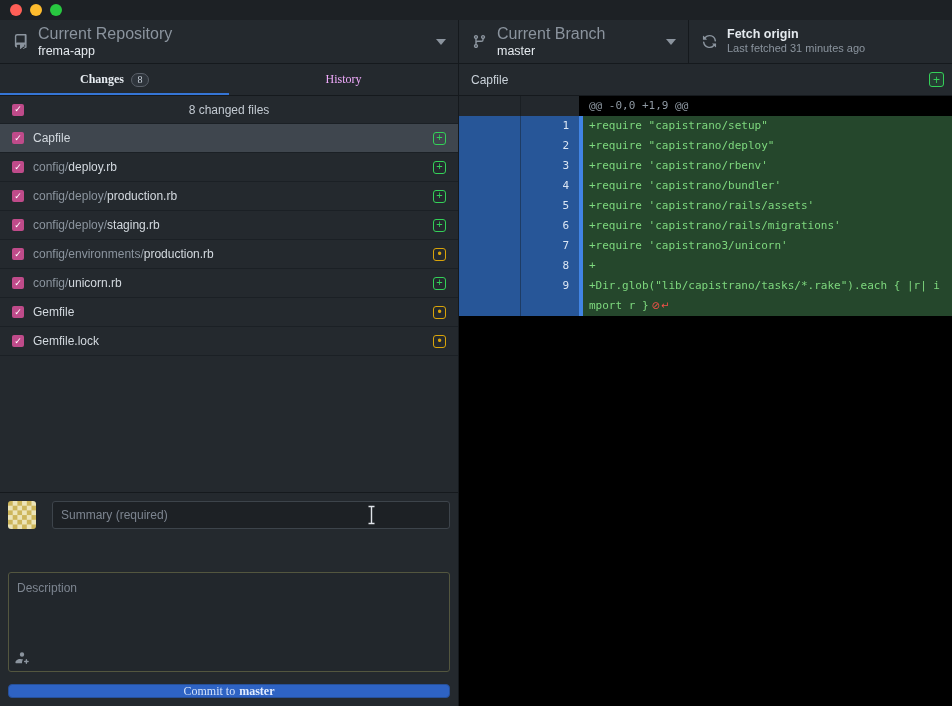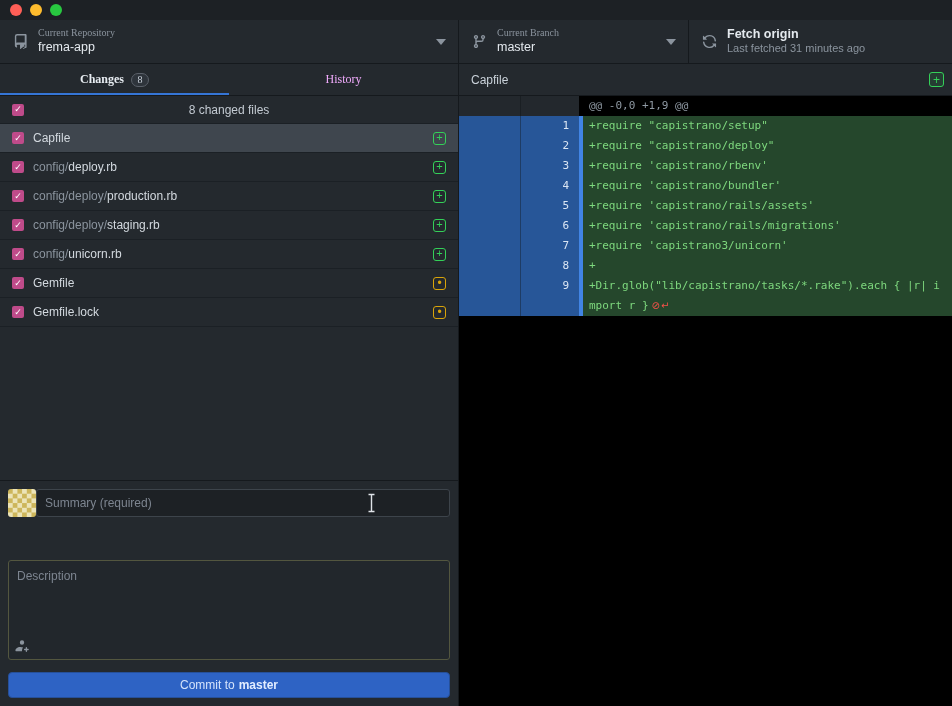--- a/index.html
+++ b/index.html
@@ -16,21 +16,21 @@
 
   
   .toolbar { height:44px; background:#24292e; border-bottom:1px solid #15191d; display:flex; flex:0 0 auto; }
   .tb-section { display:flex; align-items:center; padding:0 12px; background:transparent; border:none; border-right:1px solid #15191d; color:inherit; text-align:left; font-family:inherit; cursor:default; }
   .tb-section.repo { width:459px; }
   .tb-section.branch { width:230px; }
   .tb-section.fetch { flex:1; border-right:none; }
   .tb-icon { width:16px; height:16px; margin-right:10px; flex:0 0 auto; display:flex; align-items:center; justify-content:center; }
   .tb-icon svg { fill:#8b949e; }
   .tb-text { display:flex; flex-direction:column; line-height:1.25; }
-  .tb-label { font-size:10px; color:#8b949e;font-family:Liberation Serif, serif; }
+  .tb-label { font-size:16px; color:#8b949e; }
   .tb-value { font-size:12.5px; color:#e4e9ee; }
   .tb-title { font-size:12.5px; color:#e4e9ee; font-weight:600; }
   .tb-sub { font-size:11px; color:#8b949e; }
   .chevron { margin-left:auto; display:flex; }
   .chevron svg { fill:#8b949e; }
 
   
   .main { flex:1; display:flex; min-height:0; }
   .left-panel { width:459px; border-right:1px solid #15191d; display:flex; flex-direction:column; background:#24292e; }
   .right-panel { flex:1; display:flex; flex-direction:column; min-width:0; background:#1c2126; }
@@ -55,32 +55,32 @@
   .file-dir { color:#8b949e; }
   .file-name { color:#d3d9df; }
   .status-icon { width:13px; height:13px; border:1px solid; border-radius:3px; display:inline-flex; align-items:center; justify-content:center; font-size:11px; line-height:1; flex:0 0 auto; }
   .status-icon.added { border-color:var(--added-green,#34d058); color:var(--added-green,#34d058); }
   .status-icon.added::after { content:"+"; margin-top:-1px; }
   .status-icon.modified { border-color:var(--modified-yellow,#d9a40a); color:var(--modified-yellow,#d9a40a); }
   .status-icon.modified::after { content:"•"; font-size:12px; }
 
   
   .commit-form { flex:0 0 auto; border-top:1px solid #15191d; padding:8px; background:#24292e; }
-  .summary-row { display:flex; align-items:center; gap:0; margin-bottom:8px; position:relative; }
+  .summary-row { display:flex; align-items:center; gap:16px; margin-bottom:8px; position:relative; }
   .avatar { width:28px; height:28px; border-radius:3px; flex:0 0 auto;
             background:conic-gradient(#ece4b8 25%, #cdb65b 0 50%, #ece4b8 0 75%, #cdb65b 0) 0 0 / 9.4px 9.4px; }
   .summary-input { flex:1; height:28px; background:#1d2125; border:1px solid #3d444b; border-radius:3px; color:#e4e9ee; font-size:12px; padding:0 8px; font-family:inherit; outline:none; }
   .summary-input::placeholder { color:#7d8590; }
   .ibeam-cursor { position:absolute; left:358px; top:4px; pointer-events:none; }
   .description-box { position:relative; margin-bottom:12px; }
   .description-input { width:100%; height:100px; background:#22272c; border:1px solid #53563f; border-radius:3px; color:#e4e9ee; font-size:12px; padding:8px; font-family:inherit; resize:none; outline:none; display:block;margin-top:43px; }
   .description-input::placeholder { color:#7d8590; }
   .coauthor-btn { position:absolute; left:7px; bottom:7px; background:transparent; border:none; padding:0; display:flex; cursor:default; }
   .coauthor-btn svg { fill:#8b949e; }
-  .commit-button { width:100%; height:26px; background:var(--commit-blue,#2e63c4); border:1px solid #265099; border-radius:4px; color:#d4e3fb; font-size:12px; font-family:Liberation Sans, sans-serif; display:flex; align-items:center; justify-content:center; gap:4px; cursor:default; }
+  .commit-button { width:100%; height:14px; background:var(--commit-blue,#2e63c4); border:1px solid #265099; border-radius:4px; color:#d4e3fb; font-size:12px; font-family:Liberation Serif, serif; display:flex; align-items:center; justify-content:center; gap:4px; cursor:default; }
   .commit-branch { font-weight:700; color:#e2edff; }
 
   
   .diff-header { height:32px; background:#24292e; border-bottom:1px solid #15191d; display:flex; align-items:center; padding:0 8px 0 12px; flex:0 0 auto; }
   .diff-title { color:#c9d1d9; font-size:12px; flex:1; }
   .diff-expand-btn { width:15px; height:15px; border:1px solid var(--added-green,#34d058); border-radius:3px; background:rgba(52,208,88,.12); color:var(--added-green,#34d058); font-size:12px; line-height:1; display:flex; align-items:center; justify-content:center; padding:0; cursor:default; }
   .diff-body { flex:1; overflow:hidden; background:#000000; font-family:"DejaVu Sans Mono","Liberation Mono",monospace; font-size:11px; }
   .diff-line { display:flex; align-items:stretch; }
   .diff-line .gutter { width:120px; flex:0 0 auto; display:flex; background:var(--gutter-blue,#275698); }
   .diff-line .ln-old { width:62px; border-right:1px solid rgba(20,28,40,.45); }
@@ -188,20 +188,25 @@
     <span class="file-path"><span class="file-dir">config/deploy/</span><span class="file-name">production.rb</span></span>
     <span class="status-icon added"></span>
   </div>
 
   <div class="file-row">
     <span class="checkbox"></span>
     <span class="file-path"><span class="file-dir">config/deploy/</span><span class="file-name">staging.rb</span></span>
     <span class="status-icon added"></span>
   </div>
 
+  <div class="file-row">
+    <span class="checkbox"></span>
+    <span class="file-path"><span class="file-dir">config/environments/</span><span class="file-name">production.rb</span></span>
+    <span class="status-icon modified"></span>
+  </div>
 
   <div class="file-row">
     <span class="checkbox"></span>
     <span class="file-path"><span class="file-dir">config/</span><span class="file-name">unicorn.rb</span></span>
     <span class="status-icon added"></span>
   </div>
 
   <div class="file-row">
     <span class="checkbox"></span>
     <span class="file-path"><span class="file-dir"></span><span class="file-name">Gemfile</span></span>

